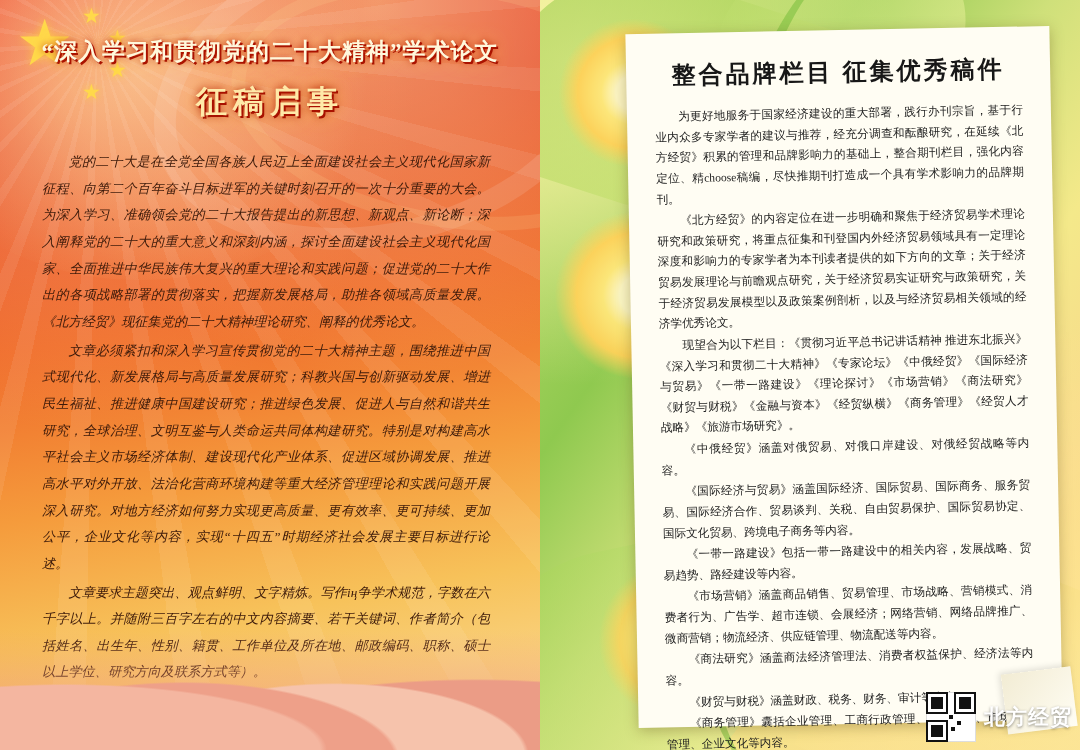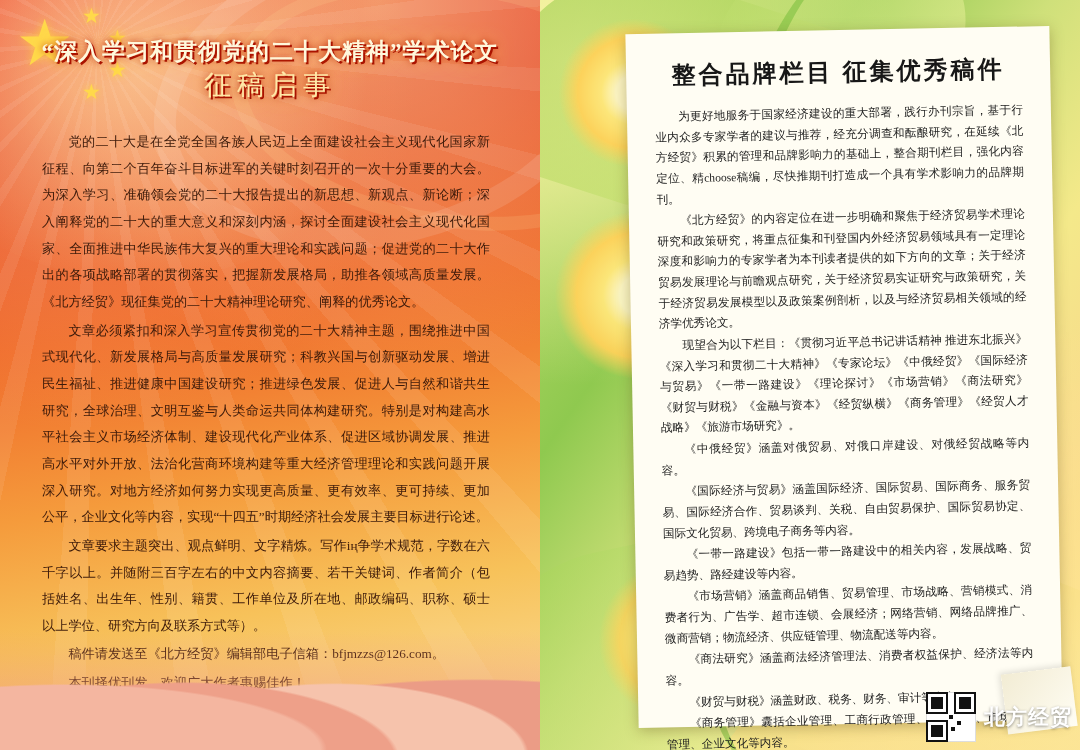--- a/index.html
+++ b/index.html
@@ -40,28 +40,28 @@
   .ribbon{position:absolute;opacity:.33;border-radius:50%;}
   .rb1{left:150px;top:-60px;width:420px;height:260px;border:22px solid rgba(255,255,255,.35);transform:rotate(-14deg);}
   .rb2{left:230px;top:-20px;width:420px;height:220px;border:14px solid rgba(255,220,150,.5);transform:rotate(8deg);}
 
   .left .title-wrap{position:relative;text-align:center;padding-top:36px;}
   .ltitle{
     font-size:23px;font-weight:bold;color:#fff8dc;letter-spacing:1px;
     text-shadow:0 0 7px rgba(180,20,0,.95),2px 2px 0 #a81400,0 0 18px rgba(255,200,80,.8);
   }
   .ltitle2{
-    font-size:27px;font-weight:normal;color:#ffe9a8;letter-spacing:6px;
+    margin-top:14px;font-size:31px;font-weight:bold;color:#ffe9a8;letter-spacing:6px;
     text-shadow:0 0 9px rgba(170,15,0,.95),2px 2px 0 #a81400,0 0 20px rgba(255,190,60,.85);
   }
   .lbody{
     position:relative;margin:26px 42px 0 42px;color:#3c1a0a;
     font-size:13.2px;line-height:2.02;text-align:justify;
   }
-  .lbody p{margin:0 8px 2px 0;text-indent:2em;}
+  .lbody p{margin:0 8px 2px 0;text-indent:2em;font-style:italic;}
   .lbody p.sign{text-indent:0;text-align:center;margin-top:18px;letter-spacing:2px;}
   .clouds{
     position:absolute;left:0;bottom:0;width:540px;height:120px;
     background:
       radial-gradient(ellipse at 12% 100%, #f4b6a0 0 38%, rgba(244,182,160,0) 39%),
       radial-gradient(ellipse at 34% 110%, #eea089 0 42%, rgba(238,160,137,0) 43%),
       radial-gradient(ellipse at 62% 105%, #f6c3ac 0 40%, rgba(246,195,172,0) 41%),
       radial-gradient(ellipse at 88% 112%, #eb9c86 0 44%, rgba(235,156,134,0) 45%),
       linear-gradient(to top, rgba(240,150,120,.85), rgba(250,200,160,0));
   }

